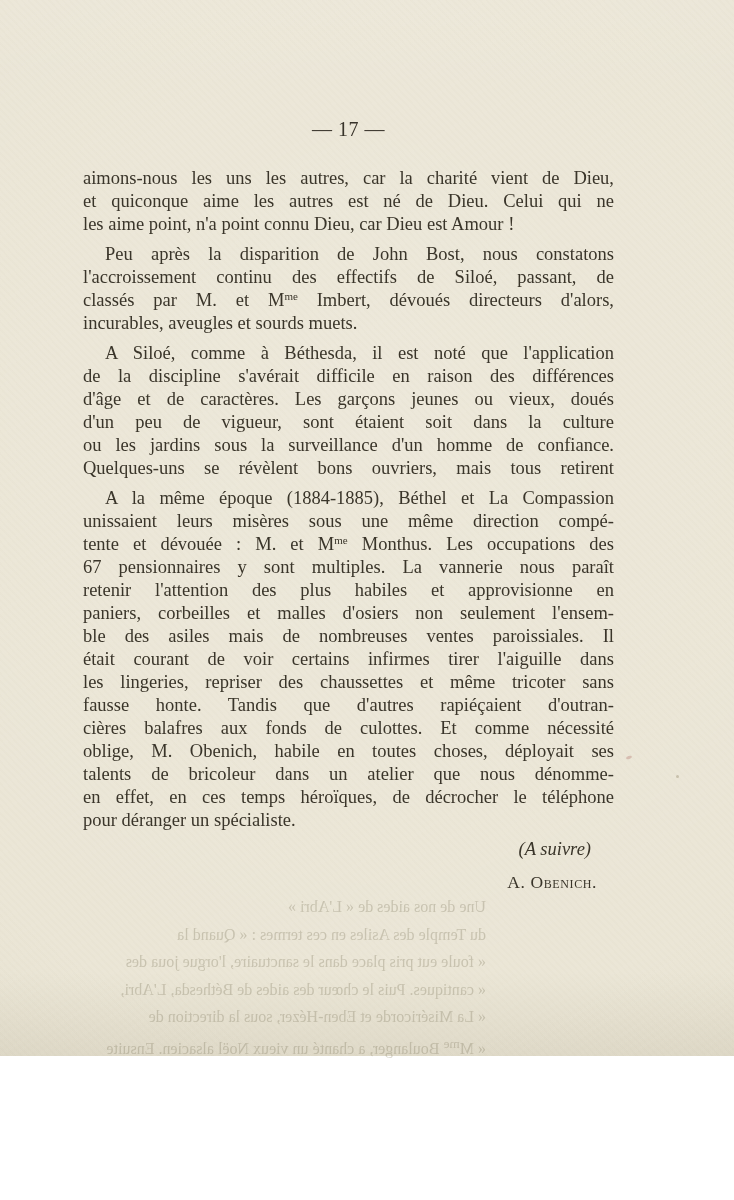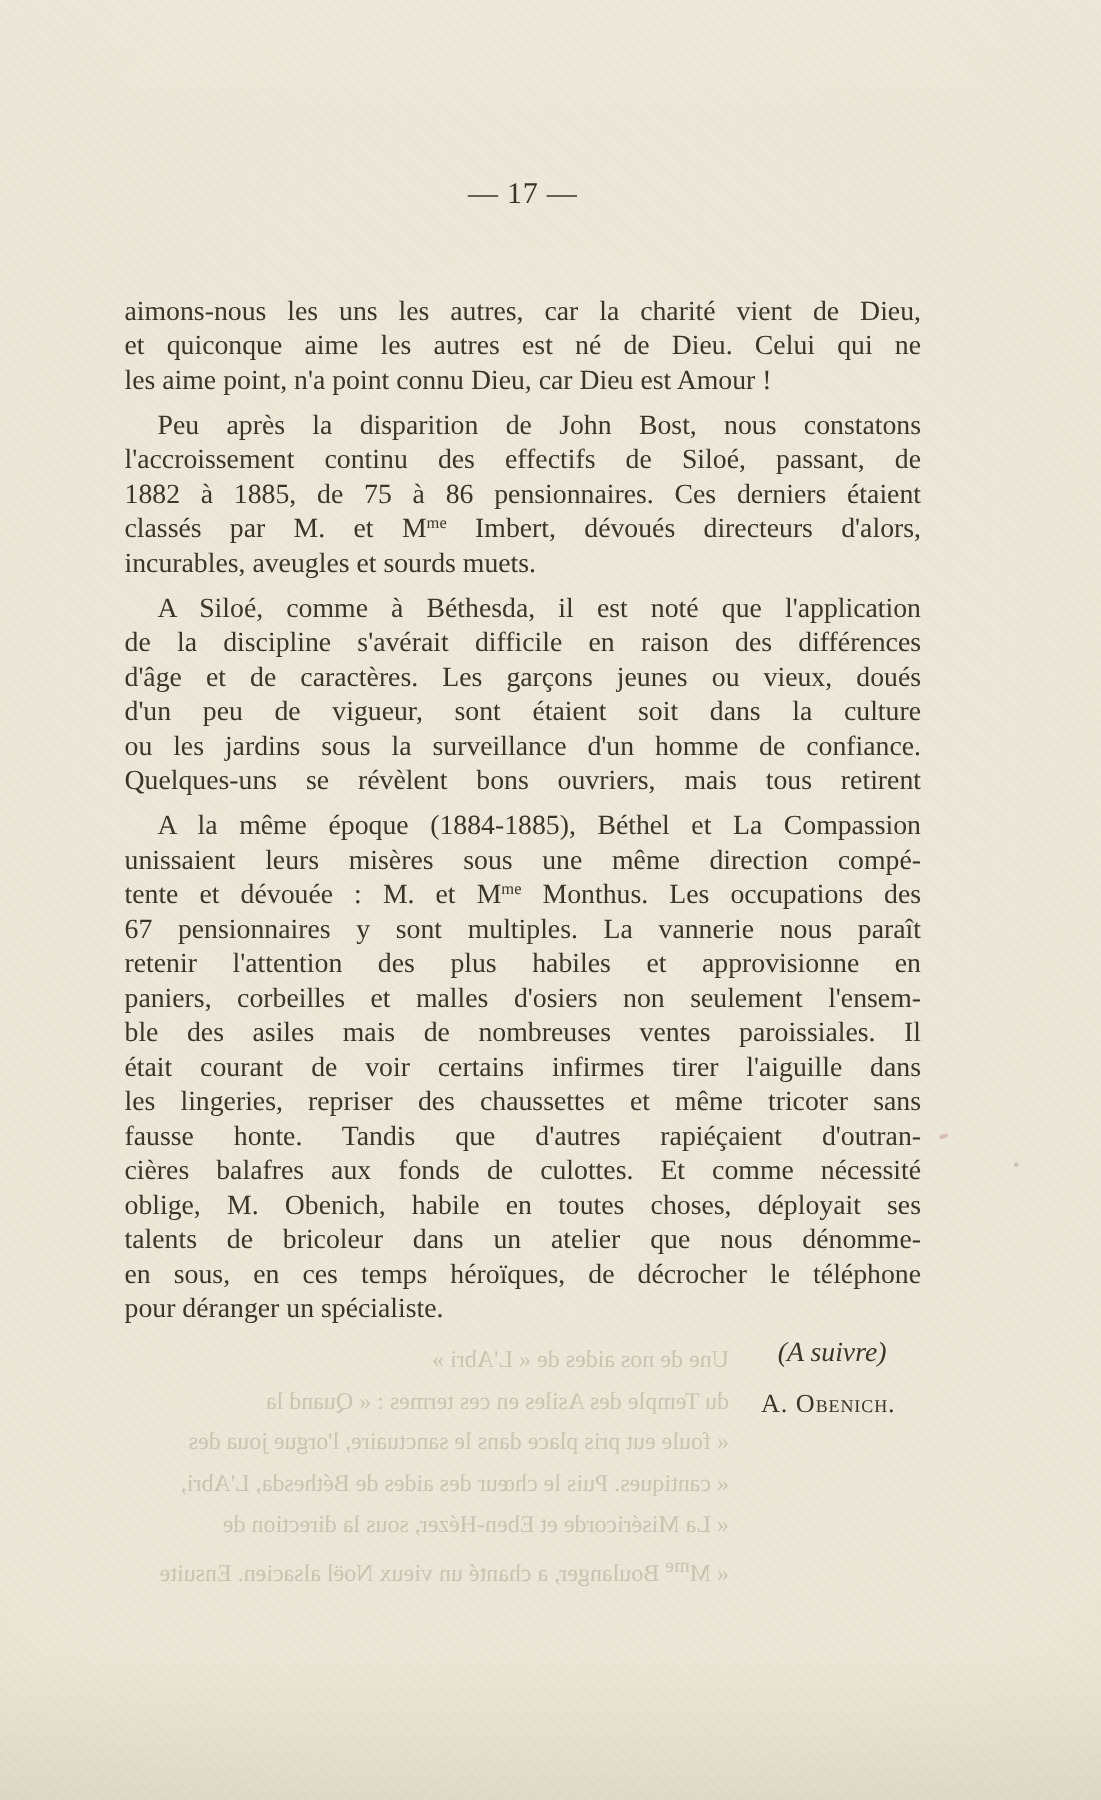--- a/index.html
+++ b/index.html
@@ -3,21 +3,21 @@
 <meta charset="utf-8">
 <style>
   html, body {
     margin: 0; padding: 0;
     width: 734px; height: 1200px;
     overflow: hidden;
     font-family: "Liberation Serif", serif;
   }
   #scan {
     position: relative;
-    width: 734px; height: 1200px;
+    width: 734px; height: 1056px;
     background:
       linear-gradient(to bottom, rgba(255,255,255,0.05) 0%, rgba(0,0,0,0) 10%, rgba(0,0,0,0) 92%, rgba(120,110,80,0.10) 100%),
       radial-gradient(140% 110% at 50% 38%, rgba(255,255,255,0.10) 0%, rgba(0,0,0,0) 55%, rgba(140,128,96,0.10) 100%),
       #ebe6d6;
   }
   
   #scan::before {
     content: "";
     position: absolute; inset: 0;
     background:
@@ -33,21 +33,20 @@
     font-size: 20px;
     letter-spacing: 0.5px;
     color: #38332a;
   }
 
   .text-body {
     position: absolute;
     top: 167px; left: 83px; width: 531px;
     color: #3a352a;
     font-size: 18.5px;
-    margin-top: 30px;
   }
   .paragraph { margin: 0; }
   .paragraph + .paragraph { margin-top: 7px; }
   .paragraph.indent .line:first-child { text-indent: 22px; }
   .line {
     height: 23px;
     line-height: 23px;
     overflow: hidden;
     text-align: justify;
     text-align-last: justify;
@@ -125,21 +124,20 @@
   <div class="text-body" id="text-body">
 
   <div class="paragraph">
         <div class="line">aimons-nous les uns les autres, car la charité vient de Dieu,</div>
         <div class="line">et quiconque aime les autres est né de Dieu. Celui qui ne</div>
         <div class="line last">les aime point, n'a point connu Dieu, car Dieu est Amour !</div>
       </div>
       <div class="paragraph indent">
         <div class="line">Peu après la disparition de John Bost, nous constatons</div>
         <div class="line">l'accroissement continu des effectifs de Siloé, passant, de</div>
-        <div class="line">1882 à 1885, de 75 à 86 pensionnaires. Ces derniers étaient</div>
         <div class="line">classés par M. et M<sup>me</sup> Imbert, dévoués directeurs d'alors,</div>
         <div class="line last">incurables, aveugles et sourds muets.</div>
       </div>
       <div class="paragraph indent">
         <div class="line">A Siloé, comme à Béthesda, il est noté que l'application</div>
         <div class="line">de la discipline s'avérait difficile en raison des différences</div>
         <div class="line">d'âge et de caractères. Les garçons jeunes ou vieux, doués</div>
         <div class="line">d'un peu de vigueur, sont étaient soit dans la culture</div>
         <div class="line">ou les jardins sous la surveillance d'un homme de confiance.</div>
         <div class="line">Quelques-uns se révèlent bons ouvriers, mais tous retirent</div>
@@ -151,21 +149,21 @@
         <div class="line">67 pensionnaires y sont multiples. La vannerie nous paraît</div>
         <div class="line">retenir l'attention des plus habiles et approvisionne en</div>
         <div class="line">paniers, corbeilles et malles d'osiers non seulement l'ensem-</div>
         <div class="line">ble des asiles mais de nombreuses ventes paroissiales. Il</div>
         <div class="line">était courant de voir certains infirmes tirer l'aiguille dans</div>
         <div class="line">les lingeries, repriser des chaussettes et même tricoter sans</div>
         <div class="line">fausse honte. Tandis que d'autres rapiéçaient d'outran-</div>
         <div class="line">cières balafres aux fonds de culottes. Et comme nécessité</div>
         <div class="line">oblige, M. Obenich, habile en toutes choses, déployait ses</div>
         <div class="line">talents de bricoleur dans un atelier que nous dénomme-</div>
-        <div class="line">en sous, en ces temps héroïques, de décrocher le téléphone</div>
+        <div class="line">en effet, en ces temps héroïques, de décrocher le téléphone</div>
         <div class="line last">pour déranger un spécialiste.</div>
       </div>
       <div class="closing">(A suivre)</div>
       <div class="signature">A. Obenich.</div>
     </div>
 
   <div class="bleed" id="bleed">
 
   <div class="bleed-line" style="top: 898px;">Une de nos aides de « L'Abri »</div>
       <div class="bleed-line" style="top: 925.5px;">du Temple des Asiles en ces termes : « Quand la</div>

